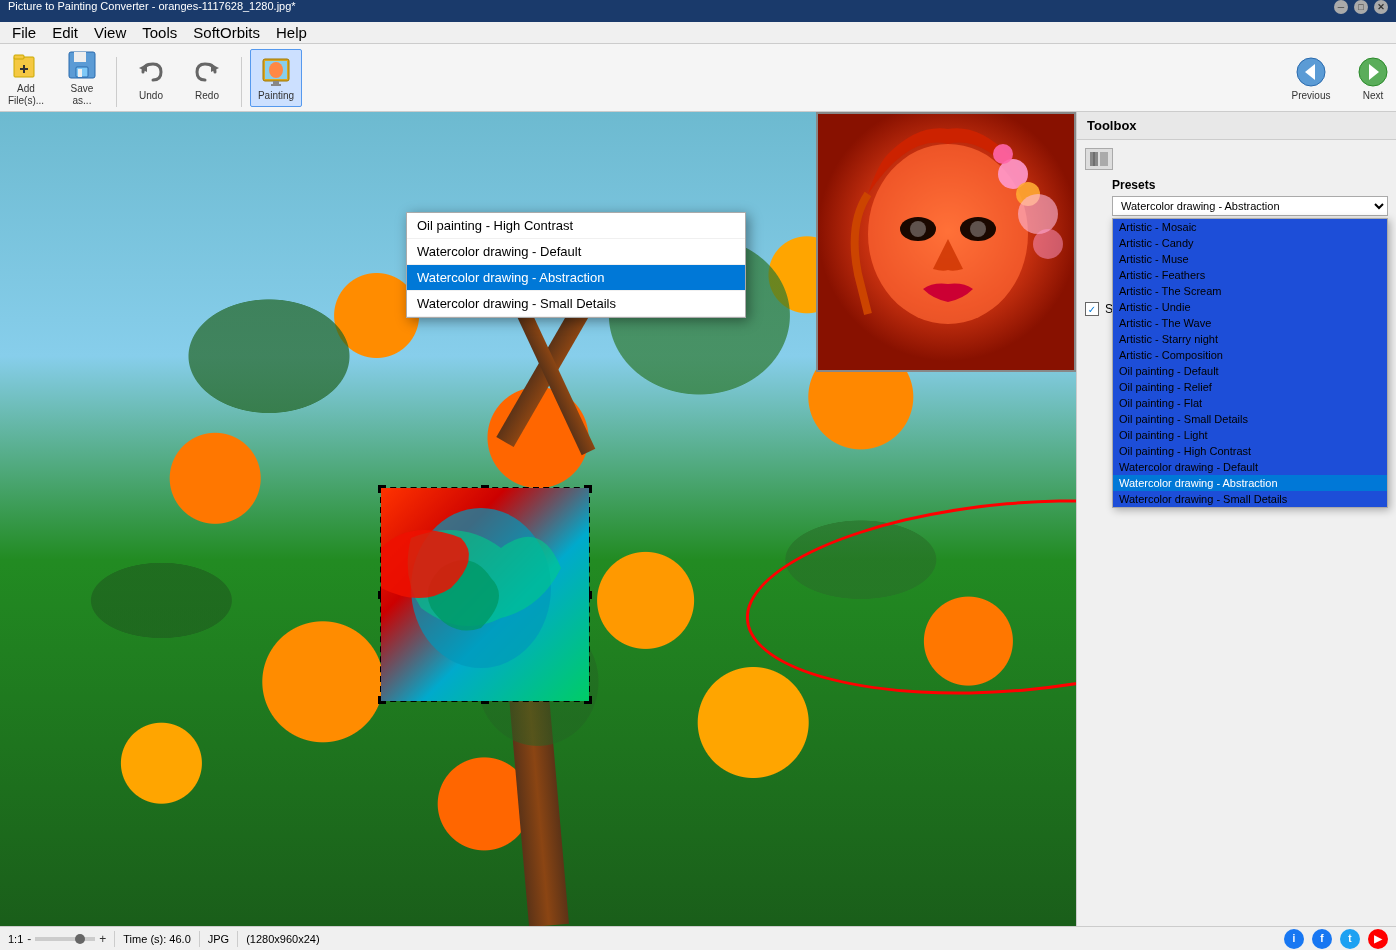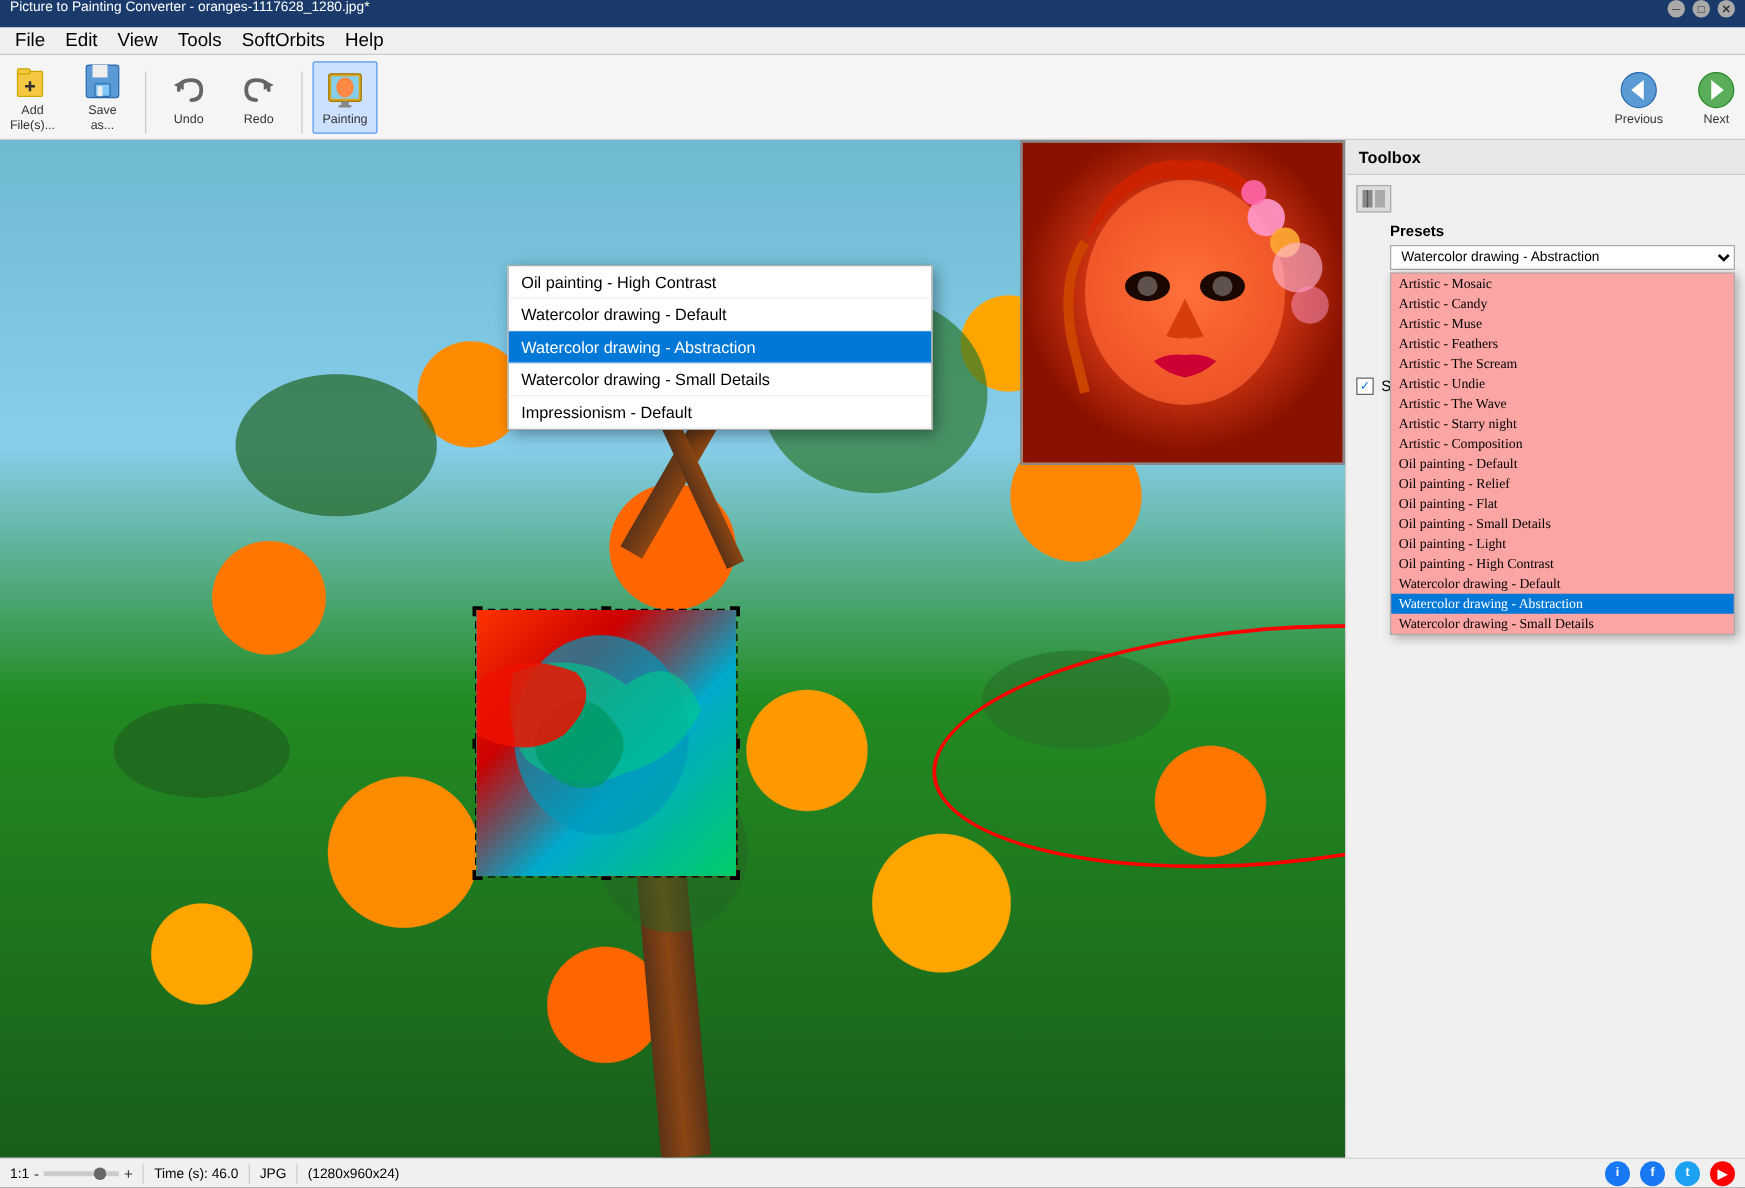--- a/index.html
+++ b/index.html
@@ -280,25 +280,24 @@
       background: white;
       cursor: pointer;
     }
 
     
     .dropdown-list {
       position: absolute;
       top: 22px;
       left: 0;
       right: 0;
-      background: #fca5a5;
+      background: #1d4ed8;
       border: 1px solid #aaa;
       z-index: 100;
       box-shadow: 2px 2px 8px rgba(0,0,0,0.3);
-      font-family: Liberation Serif, serif;
     }
     .dropdown-item {
       padding: 2px 6px;
       font-size: 11px;
       cursor: pointer;
       white-space: nowrap;
     }
     .dropdown-item.selected { background: #0078d7; color: white; }
 
     
@@ -591,21 +590,20 @@
 
         <path d="M0 60 Q30 30 80 50 Q100 70 70 100 Q40 120 0 100" fill="#ee1100" opacity="0.85"></path>
       </svg>
     </div>
 
     <div class="large-dropdown">
       <div class="large-dropdown-item">Oil painting - High Contrast</div>
       <div class="large-dropdown-item">Watercolor drawing - Default</div>
       <div class="large-dropdown-item selected">Watercolor drawing - Abstraction</div>
       <div class="large-dropdown-item">Watercolor drawing - Small Details</div>
-      <div class="large-dropdown-item">Impressionism - Default</div>
     </div>
 
     <div class="oval-highlight"></div>
 
   </div>
 
   <div class="toolbox-panel">
     <div class="toolbox-header">Toolbox</div>
 
     <div class="toolbox-content">

